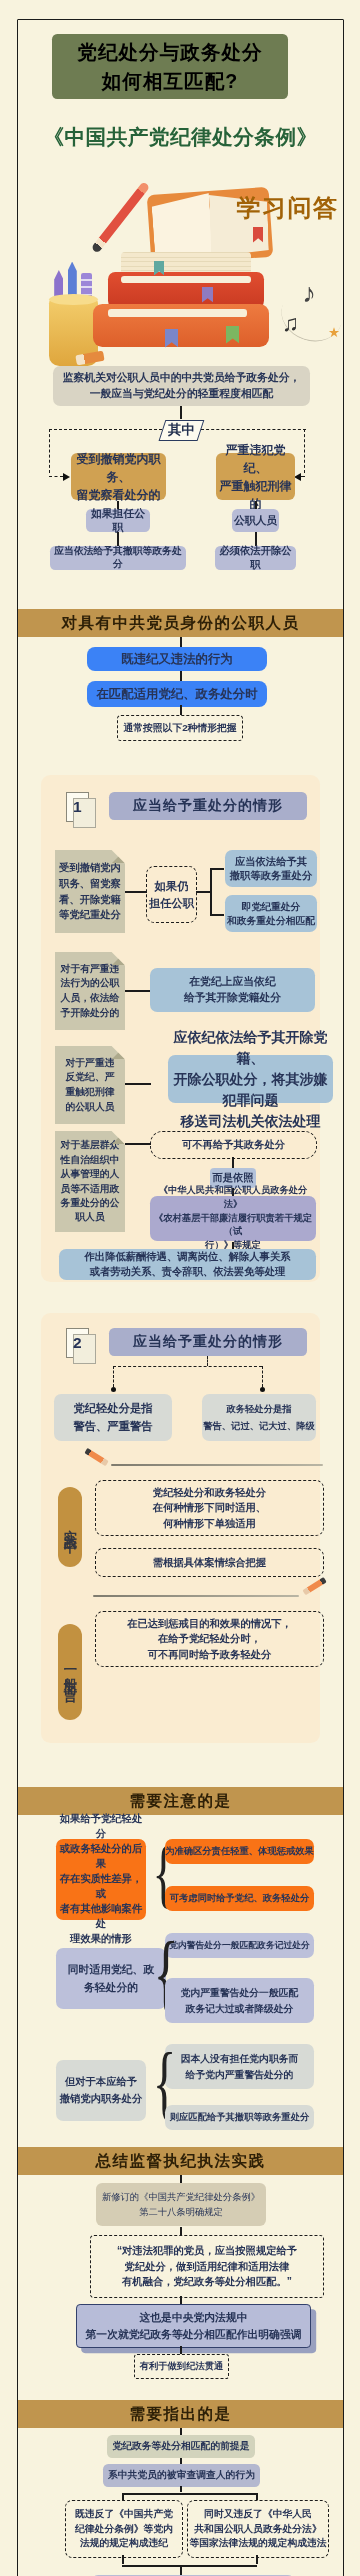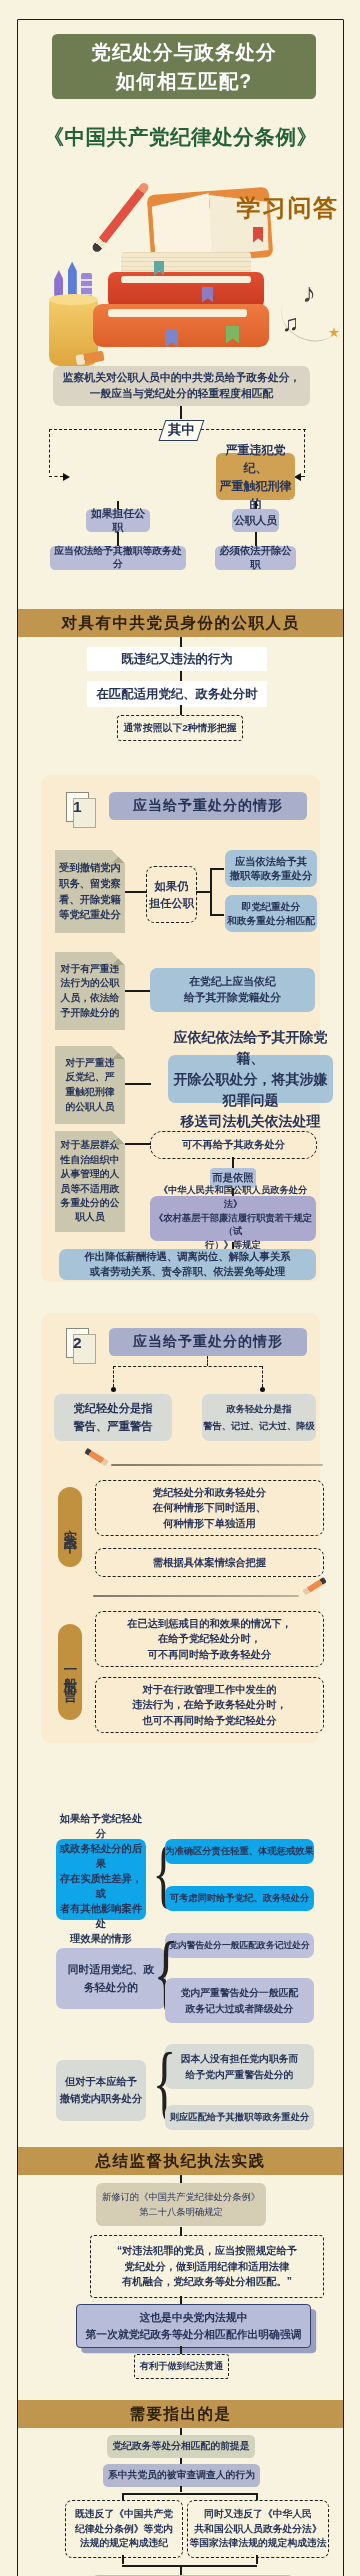--- a/index.html
+++ b/index.html
@@ -2,26 +2,26 @@
 <html style="font-size:8.2px"><head>
 <meta charset="utf-8">
 <style>
   html,body{margin:0;padding:0;background:#ffffff}
   .page{position:relative;width:361px;height:2884px;background:#F8F3DE;overflow:hidden;
         font-family:"Liberation Sans","DejaVu Sans",sans-serif;}
   .abs{position:absolute}
   .flex{display:flex;align-items:center;justify-content:center;text-align:center;font-weight:700;color:#273457}
   .frame{border:1.5px solid #1b1b1b}
   .gold{background:#D0A152;border-radius:6.2px}
-  .goldbar{background:#ffffff;border-radius:1px}
+  .goldbar{background:#3b82f6;border-radius:8px}
   .purp{background:#B8BCD6;border-radius:5.2px}
   .blue{background:#A7C3D7;border-radius:7.2px}
   .grayb{background:#D9D4C4;border-radius:7.2px}
   .gray2{background:#D7DAD5;border-radius:7.2px}
-  .tanb{background:#0ea5e9;border-radius:7.2px}
+  .tanb{background:#f97316;border-radius:7.2px}
   .purpR{background:#BCC0DA;border-radius:7.2px}
   .olive{background:#D2D3BC;border-radius:5.2px}
   .lav{background:#B4B8CF;border-radius:5.2px}
   .dash{border:1.5px dashed #1c1c1c;border-radius:6.2px;background:transparent}
   .note{background:#CBC7AE;clip-path:polygon(0 0,calc(100% - 13.4px) 0,100% 13.4px,100% 100%,0 100%)}
   .fold{position:absolute;top:0;right:0;width:0;height:0;border-left:13.4px solid transparent;border-bottom:13.4px solid #ADA98C}
   .vl{background:#1b1b1b;width:1.5px}
   .hl{background:#1b1b1b;height:1.5px}
   .dv{border-left:1.5px dashed #1b1b1b;width:0}
   .dh{border-top:1.5px dashed #1b1b1b;height:0}
@@ -40,21 +40,21 @@
   .pencil{width:25px;height:6.2px;border-radius:1.5px;
     background:linear-gradient(90deg,#3b3b3b 0 4.6px,#F08A4B 4.6px 19.6px,#E8C9A8 19.6px 25px)}
 </style>
 </head>
 <body>
 
 <div class="page">
 
   <div class="abs frame" style="left:16.5px;top:19px;width:325px;height:2663px;border-radius:1px"></div>
 
-  <div class="abs flex" style="left:52px;top:34px;width:264px;height:65px;background:#6E7C52;border-radius:5.2px;color:#ffffff;font-size:19.6px;line-height:1.45;letter-spacing:1px">
+  <div class="abs flex" style="left:52px;top:34px;width:236px;height:65px;background:#6E7C52;border-radius:5.2px;color:#000000;font-size:19.6px;line-height:1.45;letter-spacing:1px">
     <div>党纪处分与政务处分<br>如何相互匹配?</div>
   </div>
   <div class="abs" style="left:0;top:123px;width:361px;text-align:center;font-family:'Liberation Serif',serif;font-weight:700;font-size:20.6px;color:#266239;letter-spacing:0.5px">《中国共产党纪律处分条例》</div>
 
   <div class="abs" style="left:0;top:165px;width:361px;height:206px">
 
     <div class="abs" style="left:49px;top:77px;width:57px;height:103px">
       <div class="abs" style="left:5.2px;top:28px;width:9.3px;height:59px;background:#8C72CC;border-radius:2.1px;clip-path:polygon(50% 0,100% 16%,100% 100%,0 100%,0 16%)"></div>
       <div class="abs" style="left:18.5px;top:19.6px;width:9.3px;height:68px;background:#5C7ED6;border-radius:2.1px;clip-path:polygon(50% 0,100% 14%,100% 100%,0 100%,0 14%)"></div>
       <div class="abs" style="left:32px;top:31px;width:11.3px;height:58px;background:#9C86D8;border-radius:2.1px;background-image:repeating-linear-gradient(0deg,rgba(255,255,255,.7) 0 1.5px,transparent 1.5px 7.2px)"></div>
@@ -101,20 +101,23 @@
   </div>
   <div class="abs dh" style="left:49px;top:429px;width:113px"></div>
   <div class="abs dh" style="left:201px;top:429px;width:105px"></div>
   <div class="abs dv" style="left:49px;top:429px;height:44px"></div>
   <div class="abs dv" style="left:304px;top:429px;height:44px"></div>
   <div class="abs dh" style="left:49px;top:476px;width:14.4px"></div>
   <div class="abs arrR" style="left:63px;top:473px"></div>
   <div class="abs dh" style="left:301px;top:476px;width:4.1px"></div>
   <div class="abs arrL" style="left:294px;top:473px"></div>
 
+  <div class="abs flex gold" style="left:71px;top:453px;width:95px;height:47px;font-size:12px;line-height:1.5">
+    <div>受到撤销党内职务、<br>留党察看处分的</div>
+  </div>
   <div class="abs flex gold" style="left:216px;top:453px;width:79px;height:47px;font-size:12px;line-height:1.5">
     <div>严重违犯党纪、<br>严重触犯刑律的</div>
   </div>
   <div class="abs vl" style="left:117px;top:501px;height:8.2px"></div>
   <div class="abs vl" style="left:255px;top:501px;height:8.2px"></div>
   <div class="abs flex purp" style="left:86px;top:509px;width:64px;height:23px;font-size:10.8px">
       <span>如果担任公职</span>
     </div>
   <div class="abs flex purp" style="left:232px;top:509px;width:47px;height:23px;font-size:10.8px">
       <span>公职人员</span>
@@ -247,24 +250,24 @@
 
   <div class="abs pline" style="left:93px;top:1595px;width:206px"></div>
   <div class="abs pencil" style="left:302px;top:1583px;transform:rotate(148deg)"></div>
 
   <div class="abs vlabel" style="left:58px;top:1624px;width:24px;height:96px">
     <span>一般而言</span>
     </div>
   <div class="abs flex dash" style="left:95px;top:1611px;width:227px;height:54px;font-size:10.3px;line-height:1.5;border-radius:8.2px">
     <div>在已达到惩戒目的和效果的情况下，<br>在给予党纪轻处分时，<br>可不再同时给予政务轻处分</div>
     </div>
-  <div class="abs flex dash" style="left:95px;top:1677px;width:227px;height:54px;font-size:10.3px;line-height:1.5;border-radius:8.2px">
-    <div>对于在行政管理工作中发生的<br>违法行为，在给予政务轻处分时，<br>也可不再同时给予党纪轻处分</div>
-    </div>
-
+
+  <div class="abs flex bar" style="top:1787px">
+    <span>需要注意的是</span>
+    </div>
 
   <div class="abs flex tanb" style="left:56px;top:1839px;width:90px;height:81px;font-size:10.3px;line-height:1.45">
     <div>如果给予党纪轻处分<br>或政务轻处分的后果<br>存在实质性差异，或<br>者有其他影响案件处<br>理效果的情形</div>
     </div>
   <div class="abs brace" style="left:145px;top:1841px;font-size:77px">{</div>
   <div class="abs flex tanb" style="left:165px;top:1839px;width:149px;height:25px;font-size:9.3px">
       <span>为准确区分责任轻重、体现惩戒效果</span>
     </div>
   <div class="abs flex tanb" style="left:165px;top:1886px;width:149px;height:25px;font-size:9.3px">
       <span>可考虑同时给予党纪、政务轻处分</span>

